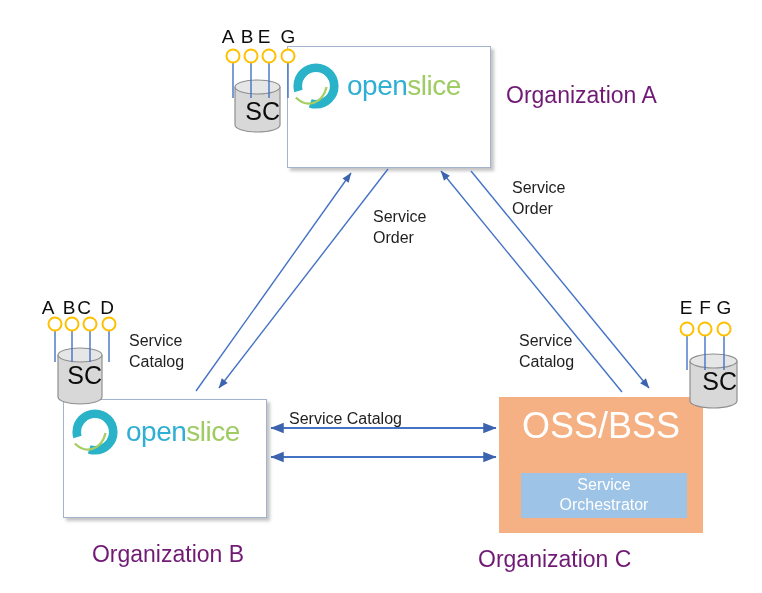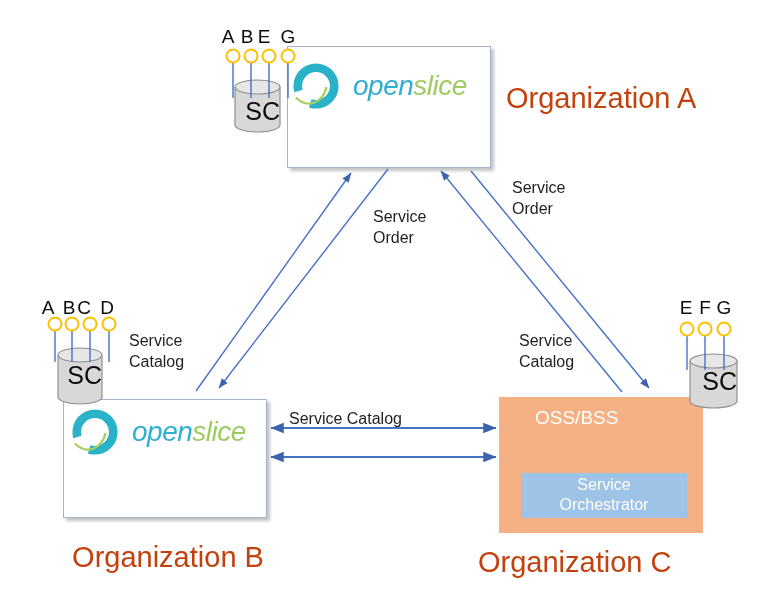--- a/index.html
+++ b/index.html
@@ -5,35 +5,35 @@
   html,body{margin:0;padding:0;background:#fff;}
   .canvas{
     position:relative;width:762px;height:593px;background:#fff;overflow:hidden;
     font-family:"Liberation Sans", sans-serif;color:#1c1c1c;
   }
   
   .osbox{
     position:absolute;background:#fff;border:1.4px solid #a4b3cd;
     box-shadow:3px 3px 3px rgba(125,125,125,.45);z-index:1;box-sizing:border-box;
   }
-  .logo{position:absolute;display:flex;align-items:center;gap:13px;font-style:italic;}
+  .logo{position:absolute;display:flex;align-items:center;gap:7px;}
   .logo-word{font-size:28px;letter-spacing:-0.5px;line-height:1;white-space:nowrap;}
   .w-open{color:#2fafd3;}
   .w-slice{color:#9ecc62;}
   
   .ossbox{position:absolute;left:499px;top:397px;width:204px;height:136px;background:#f5b183;z-index:1;}
-  .oss-title{margin-top:11px;text-align:left;color:#fff;font-size:19px;line-height:1;margin-left:36px;}
+  .oss-title{margin-top:11px;text-align:center;color:#fff;font-size:36px;line-height:1;}
   .orchbox{
     position:absolute;left:22px;top:76px;width:166px;height:45px;background:#9dc3e6;
     color:#fff;font-size:16px;line-height:20px;text-align:center;padding-top:2px;box-sizing:border-box;
   }
   
   .overlay{position:absolute;left:0;top:0;z-index:2;pointer-events:none;}
   
-  .org-title{position:absolute;font-size:29px;line-height:1.1;white-space:nowrap;color:#c2410c;z-index:3;}
+  .org-title{position:absolute;font-size:23px;line-height:1.1;white-space:nowrap;color:#701a75;z-index:3;}
   .link-label{position:absolute;font-size:16px;line-height:21px;white-space:nowrap;color:#1f1f1f;z-index:3;}
   .sc-label{position:absolute;font-size:25px;line-height:1;text-align:right;color:#0c0c0c;z-index:3;}
   .iface{position:absolute;font-size:19px;line-height:1;transform:translateX(-50%);color:#0c0c0c;z-index:3;white-space:pre;}
 </style>
 </head>
 <body>
 
 <div class="canvas">
 
   <div class="osbox" style="left:287px;top:46px;width:204px;height:122px">

